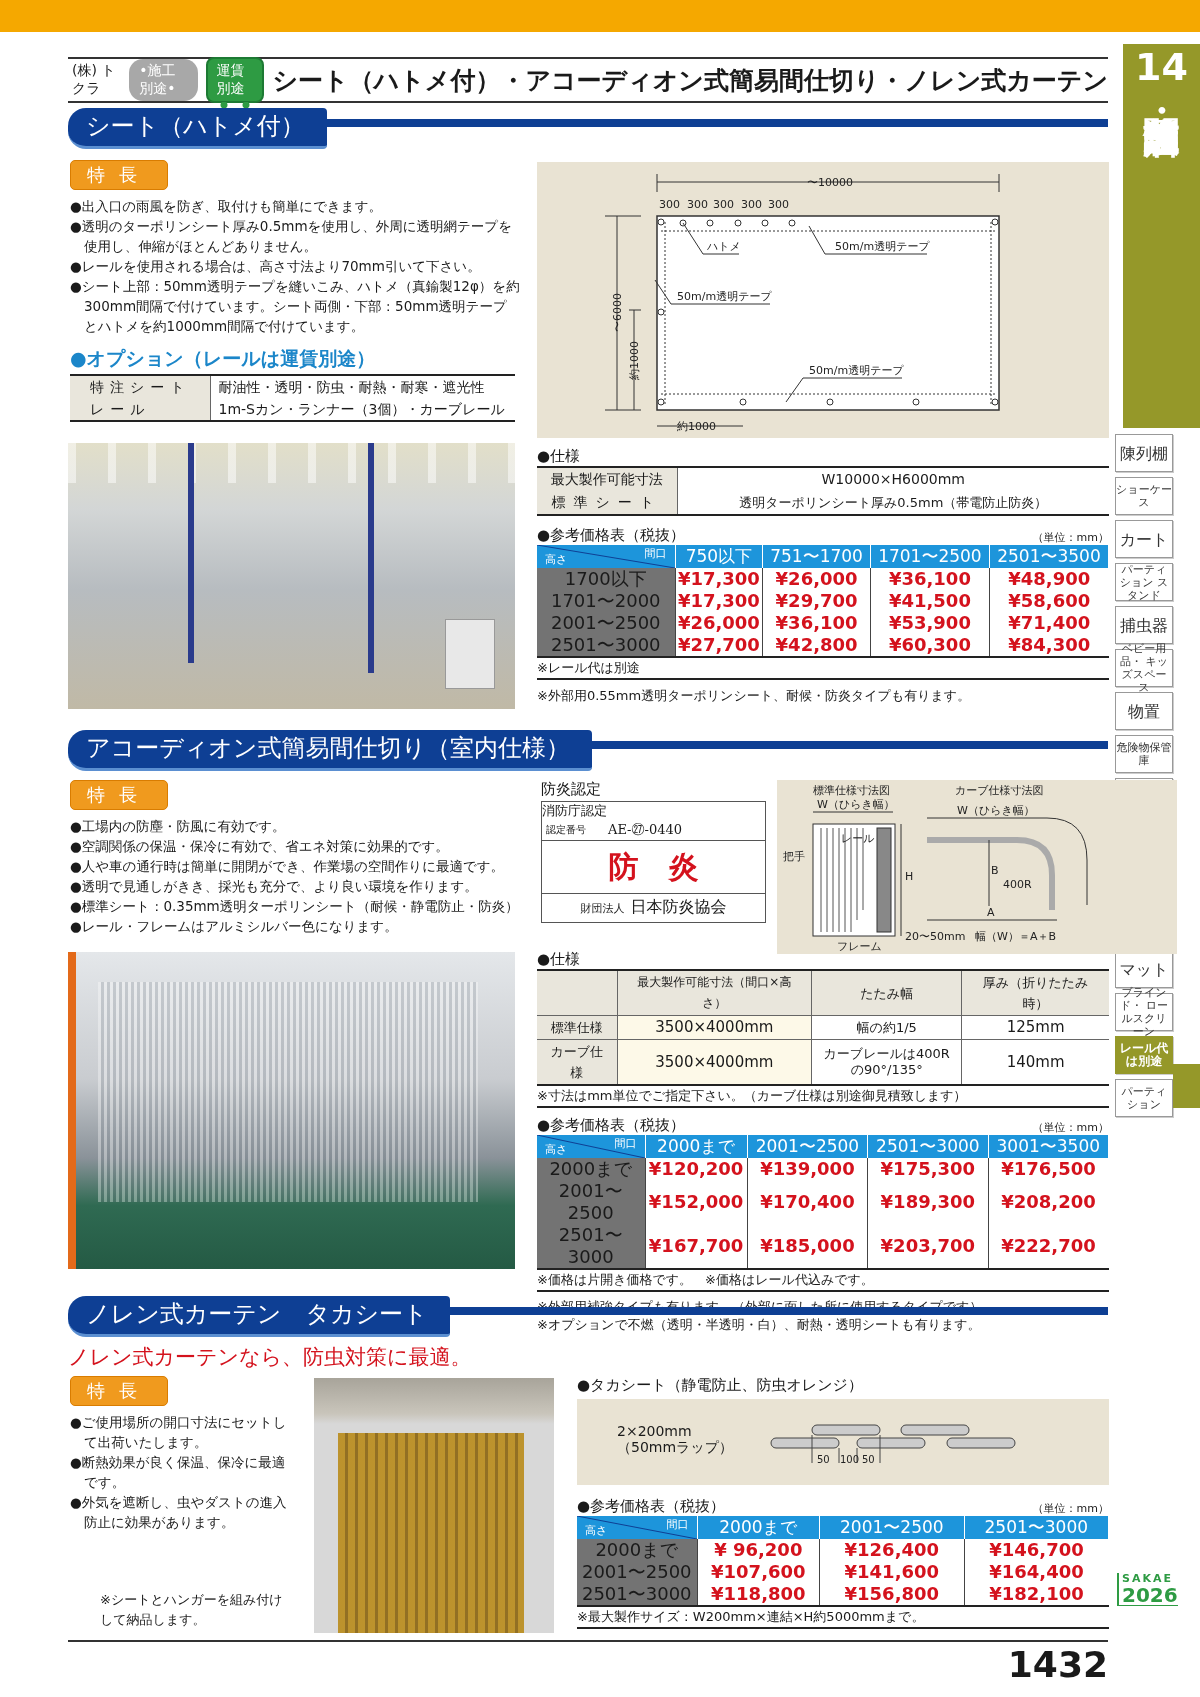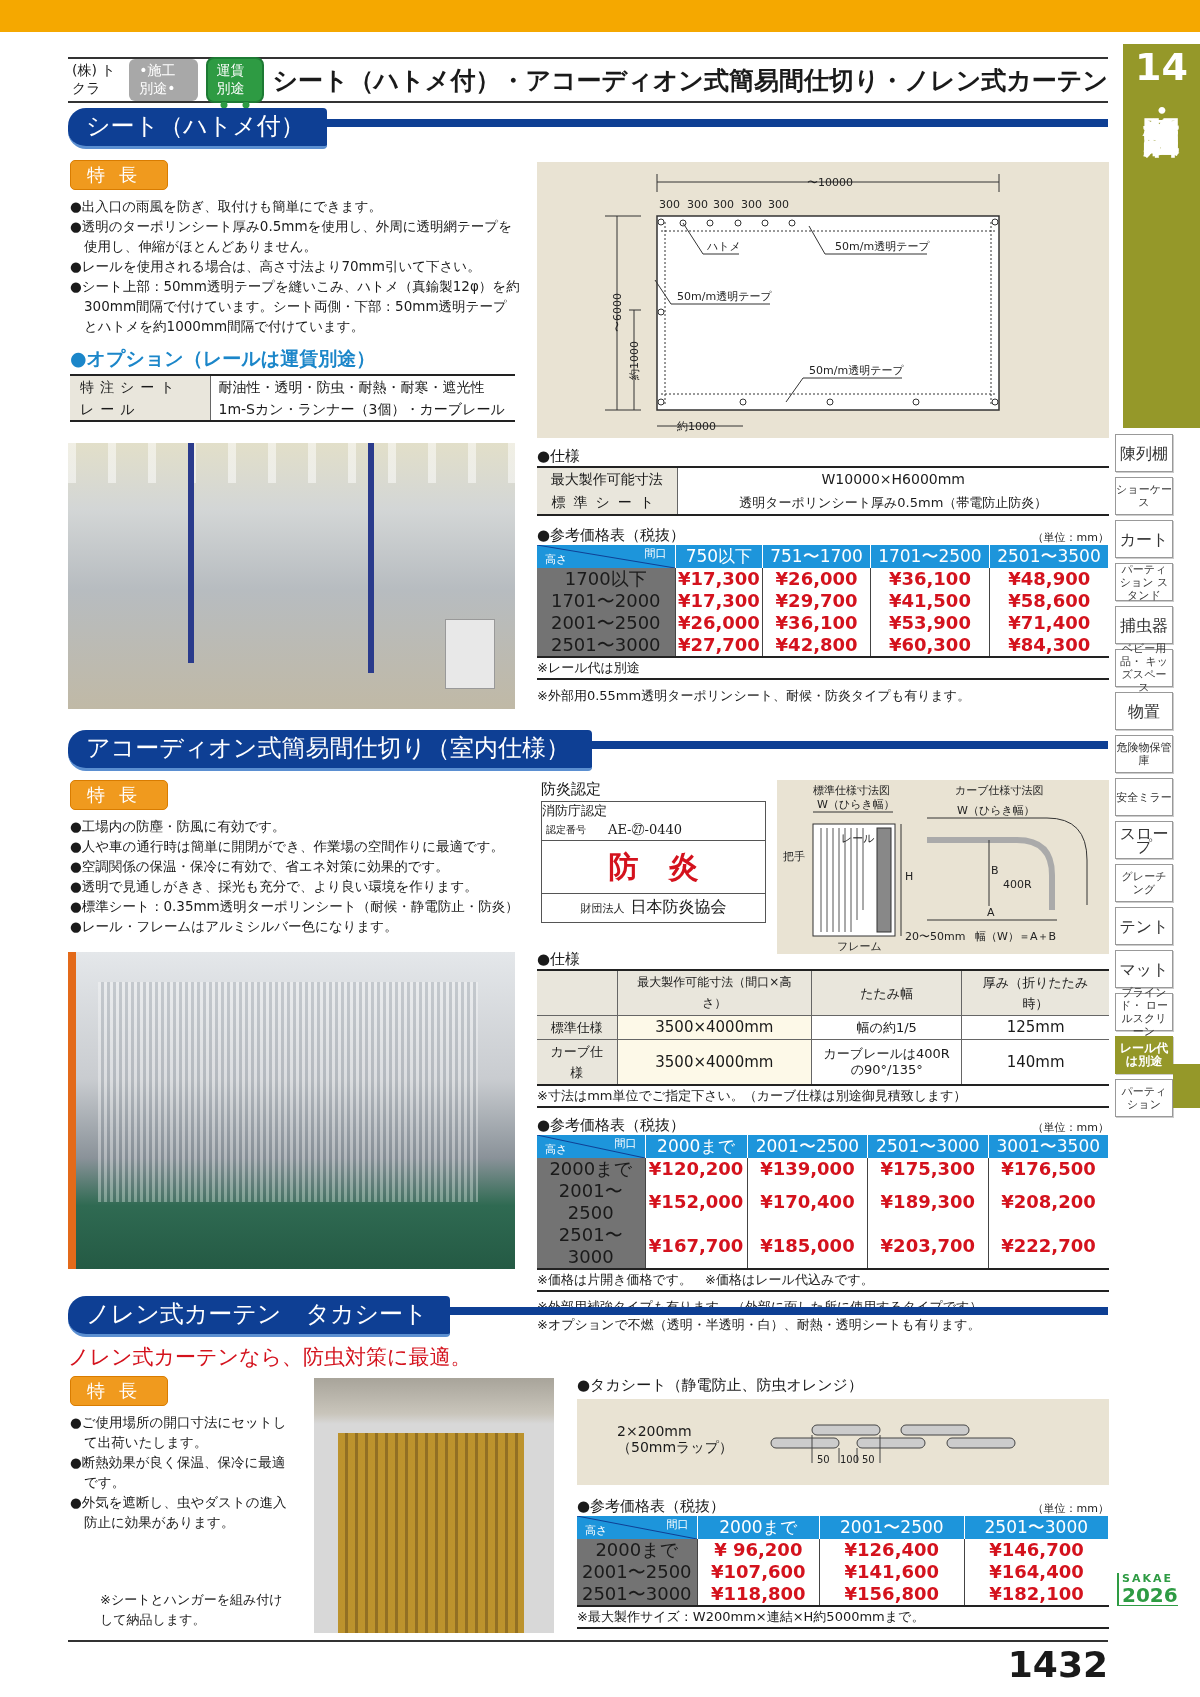--- a/index.html
+++ b/index.html
@@ -3,36 +3,36 @@
 <meta charset="utf-8">
 <style>
   *{box-sizing:border-box;margin:0;padding:0}
   html,body{width:1200px;height:1697px;background:#fff;overflow:hidden}
   body{font-family:"DejaVu Sans","Liberation Sans",sans-serif;color:#1a1a1a;position:relative}
   .abs{position:absolute}
   .topbar{left:0;top:0;width:1200px;height:32px;background:#f5a800}
   
   .hdr{left:68px;top:57px;width:1040px;height:46px;border-top:2px solid #333;border-bottom:2px solid #333;display:flex;align-items:center;gap:8px;padding-left:4px}
   .maker{font-size:14px}
-  .pill-gray{background:#a8a8a8;color:#fff;border-radius:6px;padding:3px 10px;font-size:14px}
+  .pill-gray{background:#a8a8a8;color:#fff;border-radius:14px;padding:3px 10px;font-size:14px}
   .pill-green{background:#2e9b43;color:#fff;border-radius:8px;padding:3px 8px;font-size:14px;position:relative;border:2px solid #1d7a33}
   .pill-green::after{content:"";position:absolute;left:10px;right:10px;bottom:-7px;height:6px;background:radial-gradient(circle at 6px 3px,#2e9b43 3px,transparent 4px),radial-gradient(circle at calc(100% - 6px) 3px,#2e9b43 3px,transparent 4px)}
   .hdr-title{font-size:25px;font-weight:bold;letter-spacing:0px;white-space:nowrap}
   
   .band{height:8px;background:#0e3f94}
   .band-tab{background:#0e3f94;color:#fff;font-size:24px;border-radius:18px 4px 4px 18px;padding:2px 22px 4px 18px;white-space:nowrap;border-bottom:3px solid #5b8fd1}
   .feat{background:#f09a1e;color:#fff;font-size:18px;border-radius:5px;padding:2px 16px;letter-spacing:14px;display:inline-block;border:1px solid #d97c00}
   .bullets{font-size:13.5px;line-height:20px}
   .bullets li{list-style:none;padding-left:14px;text-indent:-14px}
   .bullets li::before{content:"●"}
   .h-opt{font-size:19px;color:#1b86c9;font-weight:bold}
   table{border-collapse:collapse}
   .opt-tbl{font-size:14px;border-top:2px solid #222;border-bottom:2px solid #222}
   .opt-tbl td{padding:1px 8px;line-height:20px}
-  .opt-tbl td.k{background:#e9e6dc;letter-spacing:6px;padding-left:10px;border-right:1px solid #666;width:140px}
+  .opt-tbl td.k{background:#e9e6dc;letter-spacing:6px;padding-left:20px;border-right:1px solid #666;width:140px}
   .spec-tbl{font-size:14px;border-top:2px solid #222;border-bottom:2px solid #222;width:100%}
   .spec-tbl td{padding:1px 8px;line-height:21px;text-align:center}
   .spec-tbl td.k{background:#e9e6dc;border-right:1px solid #666;width:140px}
   .h-dot{font-size:15px}
   .unit{font-size:11px;text-align:right}
   .price{width:100%;font-size:18px;border-bottom:2px solid #222}
   .price th{background:#1d95db;color:#fff;font-weight:normal;font-size:17px;border-right:1px solid #fff;height:22px;padding:0 4px}
   .price th.corner{position:relative;font-size:11px;background:linear-gradient(to top right,#1d95db calc(50% - 1px),#0e3f94 50%,#1d95db calc(50% + 1px))}
   .price th.corner .c1{position:absolute;left:8px;bottom:1px}
   .price th.corner .c2{position:absolute;right:8px;top:1px}
@@ -252,42 +252,42 @@
 <div class="abs" style="left:68px;top:730px;width:1040px">
   <div style="display:flex;align-items:flex-end">
     <div class="band-tab">アコーディオン式簡易間仕切り（室内仕様）</div>
     <div class="band" style="flex:1;margin-bottom:22px"></div>
   </div>
 </div>
 <div class="abs" style="left:70px;top:780px;width:470px">
   <span class="feat">特長</span>
   <ul class="bullets" style="margin-top:6px">
     <li>工場内の防塵・防風に有効です。</li>
+    <li>空調関係の保温・保冷に有効で、省エネ対策に効果的です。</li>
     <li>人や車の通行時は簡単に開閉ができ、作業場の空間作りに最適です。</li>
-    <li>空調関係の保温・保冷に有効で、省エネ対策に効果的です。</li>
     <li>透明で見通しがきき、採光も充分で、より良い環境を作ります。</li>
     <li>標準シート：0.35mm透明ターポリンシート（耐候・静電防止・防炎）</li>
     <li>レール・フレームはアルミシルバー色になります。</li>
   </ul>
 </div>
 
 <div class="abs" style="left:541px;top:780px;width:225px">
   <div style="font-size:15px">防炎認定</div>
   <div style="border:1.5px solid #555;margin-top:2px;font-size:13px">
     <div style="text-align:left;line-height:18px">消防庁認定</div>
     <div style="display:flex;gap:22px;padding-left:4px;border-bottom:1px solid #555;line-height:20px">
         <span style="font-size:10px">認定番号</span>
         <span style="font-family:'DejaVu Serif',serif">AE-㉗-0440</span>
       </div>
     <div style="text-align:center;color:#d4121d;font-size:30px;font-weight:bold;line-height:52px;border-bottom:1px solid #555">防　炎</div>
     <div style="text-align:center;line-height:26px"><span style="font-size:11px;margin-right:6px">財団法人</span><span style="font-size:16px">日本防炎協会</span></div>
   </div>
 </div>
 
-<div class="abs diagram" style="left:777px;top:780px;width:332px;height:174px">
+<div class="abs diagram" style="left:777px;top:780px;width:400px;height:174px">
   <svg width="332" height="174" viewBox="0 0 332 174">
     <g stroke="#333" fill="none" stroke-width="1">
       <line x1="36" y1="32" x2="116" y2="32"></line>
       <rect x="36" y="44" width="82" height="112" fill="#fff"></rect>
       <g stroke="#555">
         <line x1="44" y1="48" x2="44" y2="152"></line>
           <line x1="50" y1="48" x2="50" y2="152"></line>
           <line x1="56" y1="48" x2="56" y2="152"></line>
           <line x1="62" y1="48" x2="62" y2="152"></line>
           <line x1="68" y1="48" x2="68" y2="152"></line>

